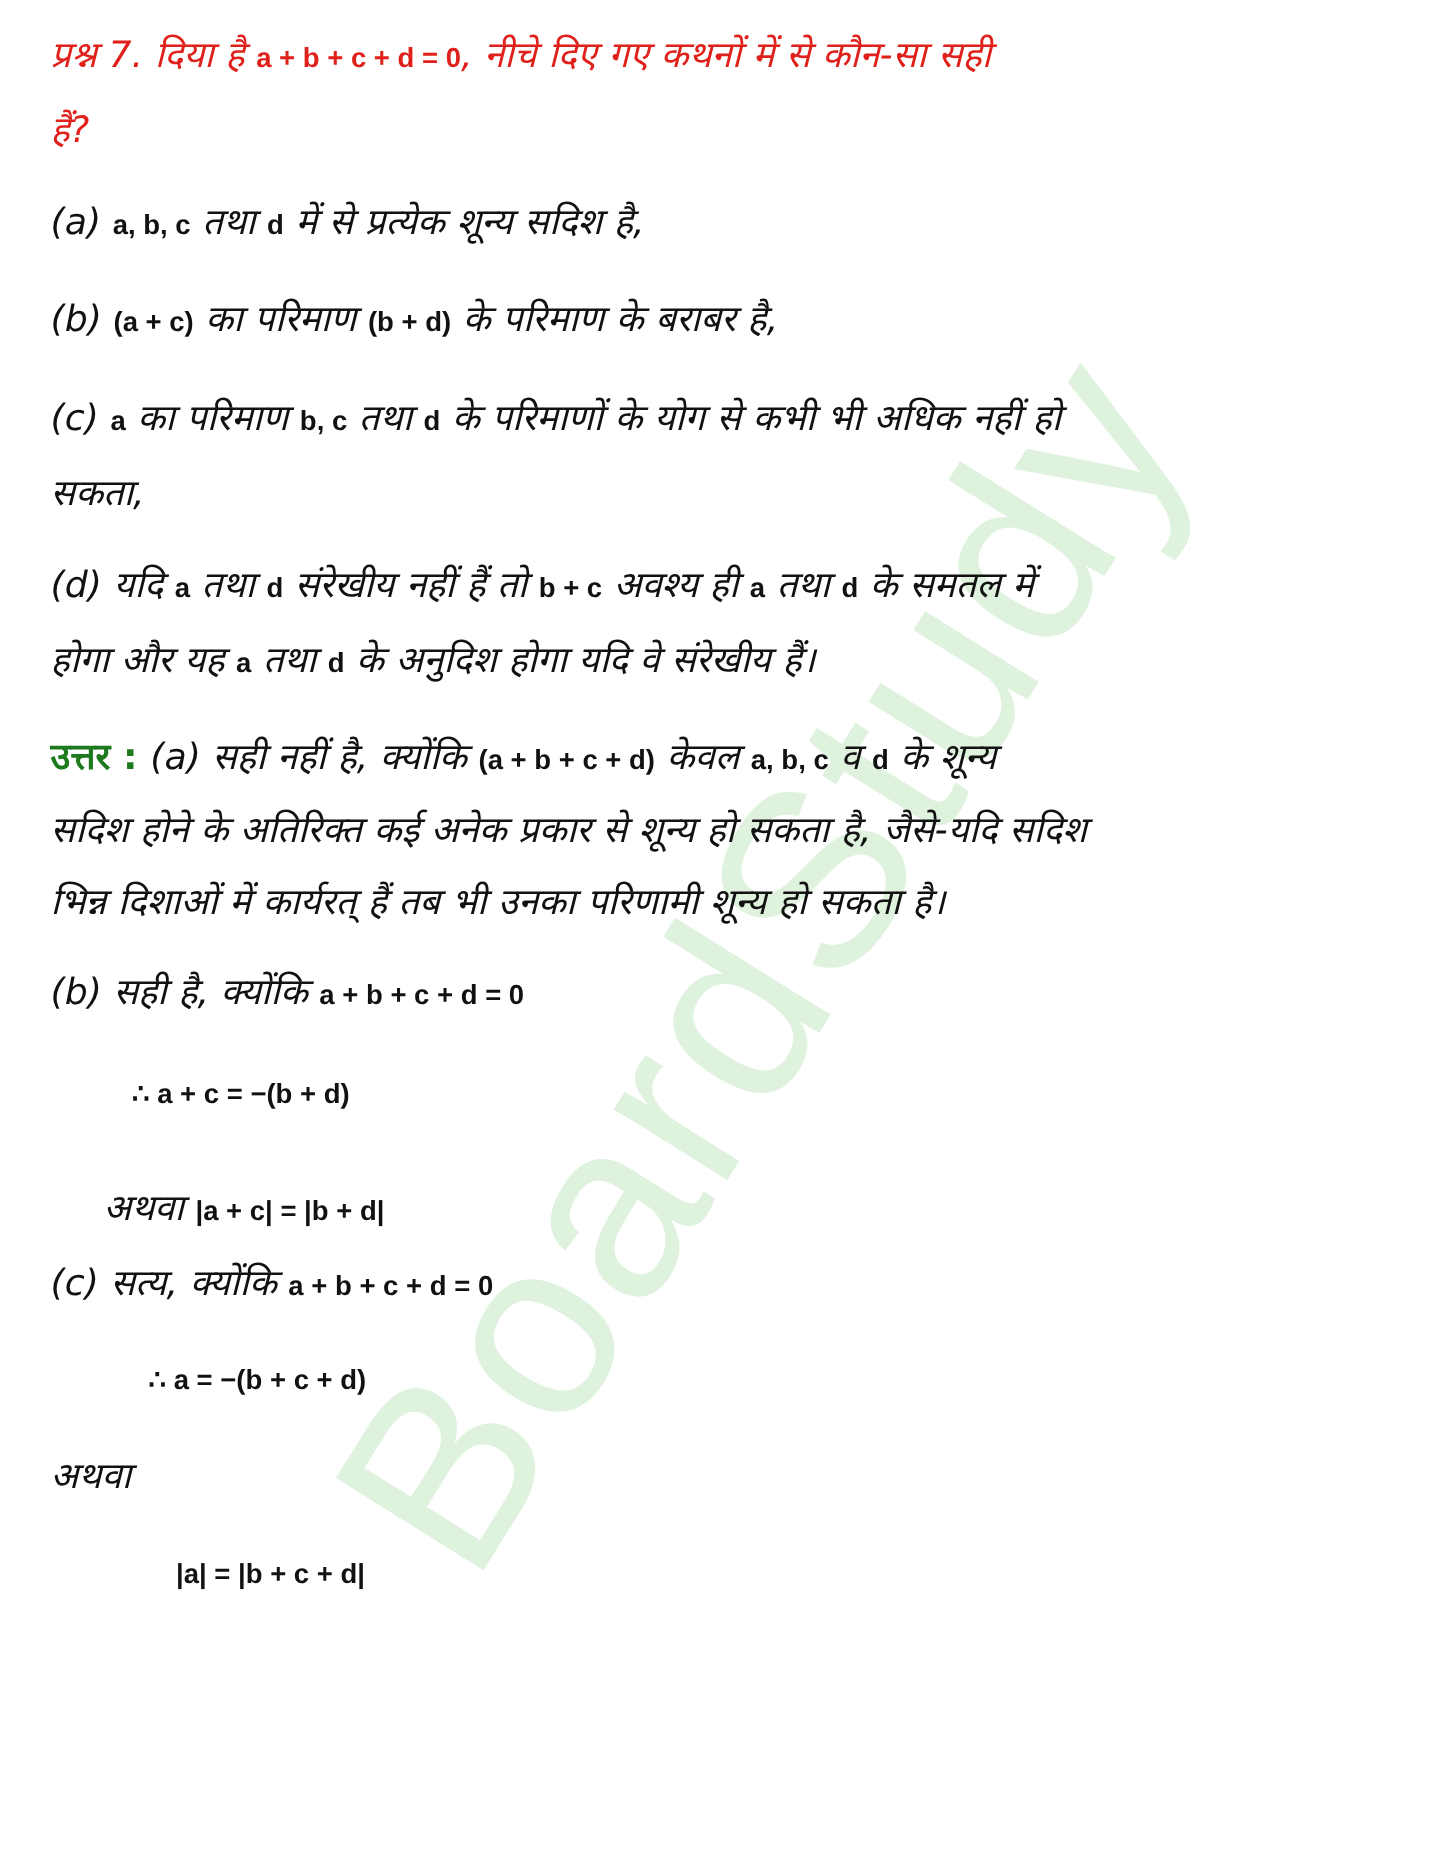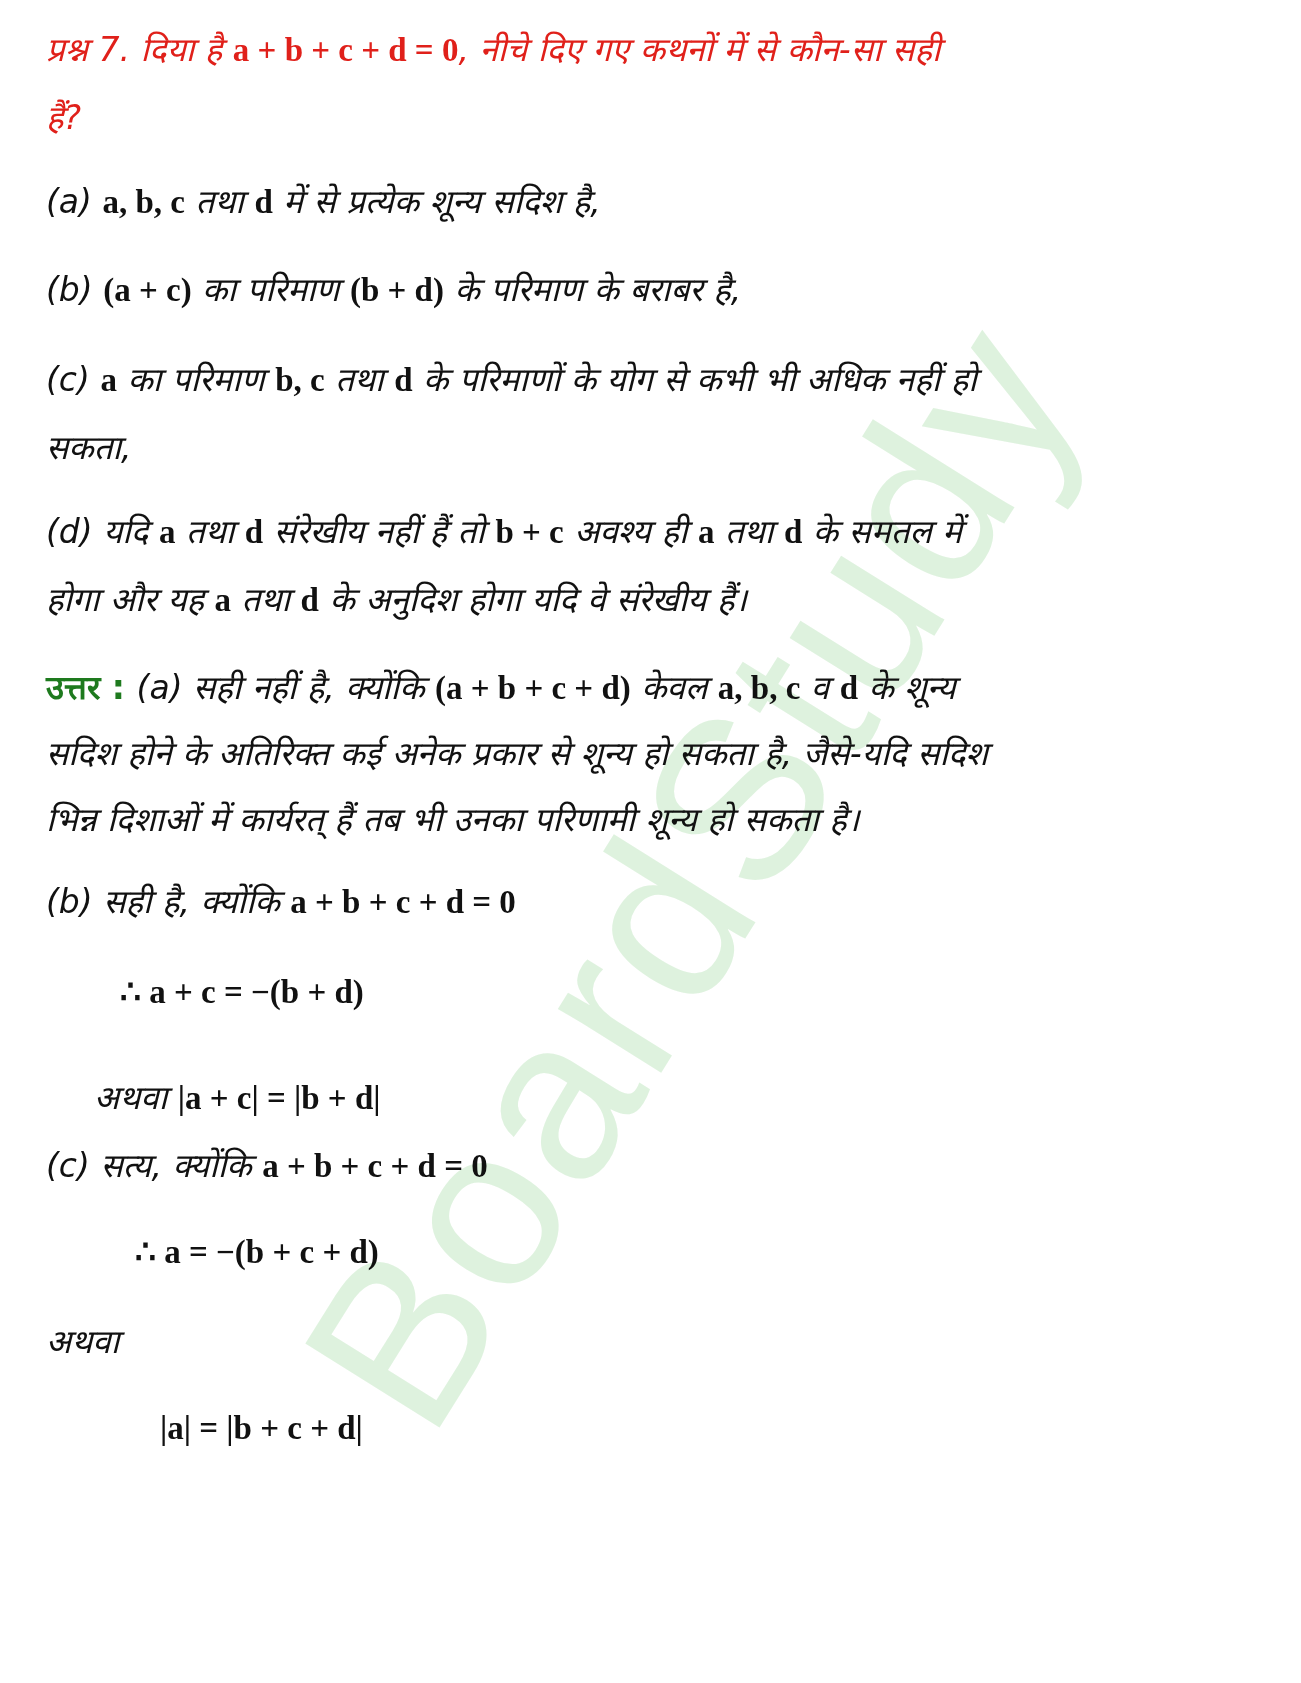--- a/index.html
+++ b/index.html
@@ -42,24 +42,24 @@
     }
     .line {
       position: absolute;
       left: 46px;
       font-size: 33px;
       font-style: italic;
       white-space: nowrap;
       line-height: 1.2;
     }
     .math {
-      font-family: Liberation Serif, serif;
+      font-family: Liberation Sans, sans-serif;
       font-style: normal;
       font-weight: bold;
-      font-size: 33px;
+      font-size: 25px;
     }
     .red { color: #e0201a; }
     .green-label {
       color: #1e7a1e;
       font-style: normal;
       font-weight: bold;
     }
     .indent1 { left: 120px; }
     .indent2 { left: 135px; }
     .indent3 { left: 160px; }

